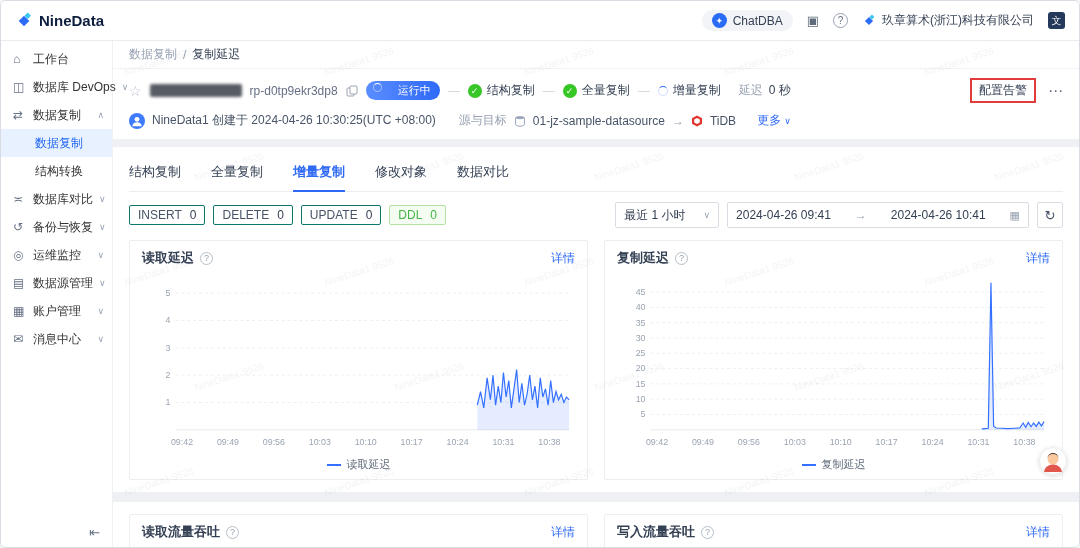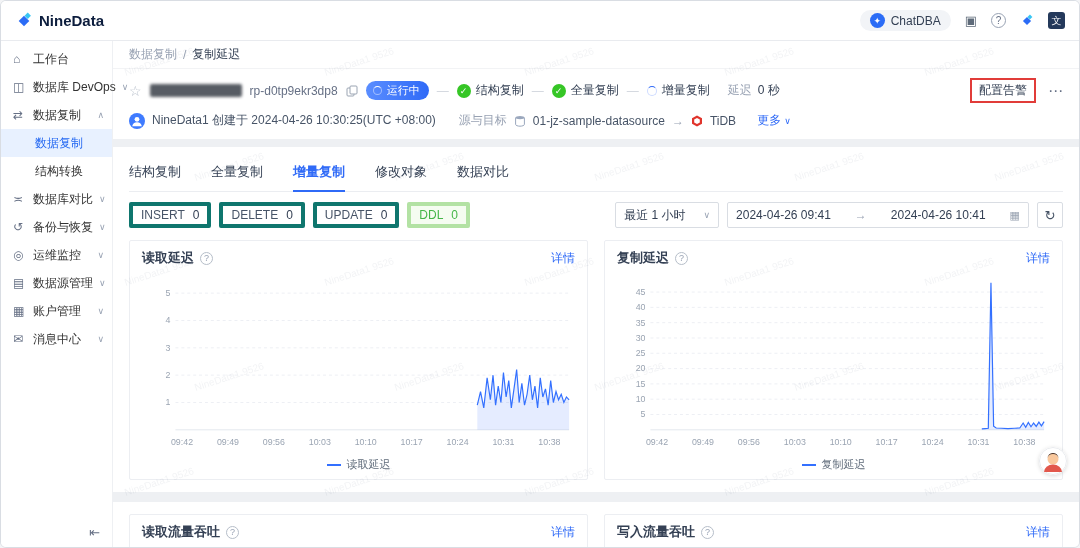--- a/index.html
+++ b/index.html
@@ -28,21 +28,21 @@
   main{flex:1;display:flex;flex-direction:column;background:#eef0f3;min-width:0;}
   
   .breadcrumb-bar{background:#fff;height:28px;display:flex;align-items:center;padding:0 16px;font-size:12px;color:#98a2b3;gap:6px;border-bottom:1px solid #f2f3f5;}
   .bc-current{color:#344054;}
   .task-head{background:#fff;padding:9px 16px 10px;}
   .task-row1{display:flex;align-items:center;gap:8px;font-size:12px;color:#344054;}
   .star{color:#b9c0cc;font-size:14px;cursor:pointer;}
   .masked-name{width:92px;height:13px;background:#3a4049;border-radius:2px;filter:blur(1.5px);opacity:.85;}
   .task-id{color:#667085;}
   .copy-wrap{cursor:pointer;display:flex;}
-  .status-badge{display:inline-flex;align-items:center;gap:5px;background:linear-gradient(90deg,#5a8dff,#2f6af7);color:#fff;font-size:11px;padding:2px 9px 2px 7px;border-radius:11px;}
+  .status-badge{display:inline-flex;gap:16px;background:linear-gradient(90deg,#5a8dff,#2f6af7);color:#fff;font-size:11px;padding:2px 9px 2px 7px;border-radius:11px;}
   .ring{width:9px;height:9px;border-radius:50%;border:1.5px solid rgba(255,255,255,.45);border-top-color:#fff;flex:none;}
   .ring-blue{width:10px;height:10px;border:1.5px solid #cfdcff;border-top-color:#2f6af7;border-radius:50%;flex:none;}
   .dash{color:#d0d5dd;}
   .step{display:inline-flex;gap:5px;align-items:center;}
   .step-check{width:14px;height:14px;border-radius:50%;background:#36c626;color:#fff;font-size:9px;display:flex;align-items:center;justify-content:center;flex:none;}
   .delay{margin-left:10px;display:flex;gap:6px;align-items:center;}
   .delay-label{color:#98a2b3;}
   .spacer{flex:1;}
   .alert-annotation{border:2px solid #e13c39;padding:2px 5px;}
   .alert-btn{background:none;border:none;font-size:12px;color:#344054;padding:0 2px;cursor:pointer;font-family:inherit;}
@@ -55,21 +55,21 @@
   .gap-band{height:8px;background:#eef0f3;}
   
   .panel{background:#fff;flex:1;padding:8px 16px 0;min-height:0;overflow:hidden;}
   .tabs-row{display:flex;align-items:flex-end;border-bottom:1px solid #ebedf1;}
   .tabs{display:flex;gap:30px;}
   .tab{padding:8px 0 9px;font-size:13px;color:#344054;cursor:pointer;}
   .tab.active{color:#2f6af7;font-weight:bold;border-bottom:2px solid #2f6af7;margin-bottom:-1px;}
   .tab-actions{margin-left:auto;display:flex;gap:8px;padding-bottom:6px;}
   .btn{border:1px solid #d9dde3;background:#fff;border-radius:2px;font-size:12px;color:#344054;padding:4px 10px;cursor:pointer;font-family:inherit;}
   .stats-row{display:flex;align-items:center;margin-top:10px;gap:8px;}
-  .tag{display:inline-flex;gap:8px;border:4px solid #0f766e;border-radius:2px;padding:2px 8px;font-size:12px;color:#475467;}
+  .tag{display:inline-flex;gap:8px;border:1px solid #0f766e;border-radius:2px;padding:2px 8px;font-size:12px;color:#475467;}
   .tag .v{color:#344054;}
   .tag.green{color:#45b649;border-color:#b3e2a4;background:#f5fcf1;}
   .tag.green .v{color:#45b649;}
   .time-controls{margin-left:auto;display:flex;gap:8px;align-items:center;}
   .select{border:1px solid #d9dde3;border-radius:2px;height:26px;display:flex;align-items:center;gap:18px;padding:0 8px;font-size:12px;color:#344054;cursor:pointer;}
   .caret-sm{color:#98a2b3;font-size:9px;}
   .range{border:1px solid #d9dde3;border-radius:2px;height:26px;display:flex;align-items:center;gap:24px;padding:0 8px;font-size:12px;color:#344054;cursor:pointer;}
   .cal{color:#9aa4b2;font-size:11px;}
   .icon-btn{width:26px;height:26px;border:1px solid #d9dde3;border-radius:2px;display:flex;align-items:center;justify-content:center;color:#475467;font-size:13px;background:#fff;cursor:pointer;}
   .charts-grid{display:grid;grid-template-columns:1fr 1fr;gap:16px;margin-top:12px;}
@@ -106,20 +106,21 @@
         <span class="chat-circle">✦</span>
         <span>ChatDBA</span>
       </div>
       <span class="top-icon">▣</span>
       <span class="help-circle-sm">?</span>
       <div class="company">
         <svg width="14" height="14" viewBox="0 0 24 24">
           <rect x="7" y="7" width="10" height="10" transform="rotate(45 12 12)" fill="#2b6cf6"></rect>
           <rect x="14" y="2" width="6" height="6" transform="rotate(45 17 5)" fill="#38c6f4"></rect>
         </svg>
+        <span>玖章算术(浙江)科技有限公司</span>
       </div>
       <span class="lang-box">文</span>
     </div>
   </header>
 
   <div class="body">
 
     <aside>
       <div class="side-item">
         <span class="side-icon">⌂</span>

